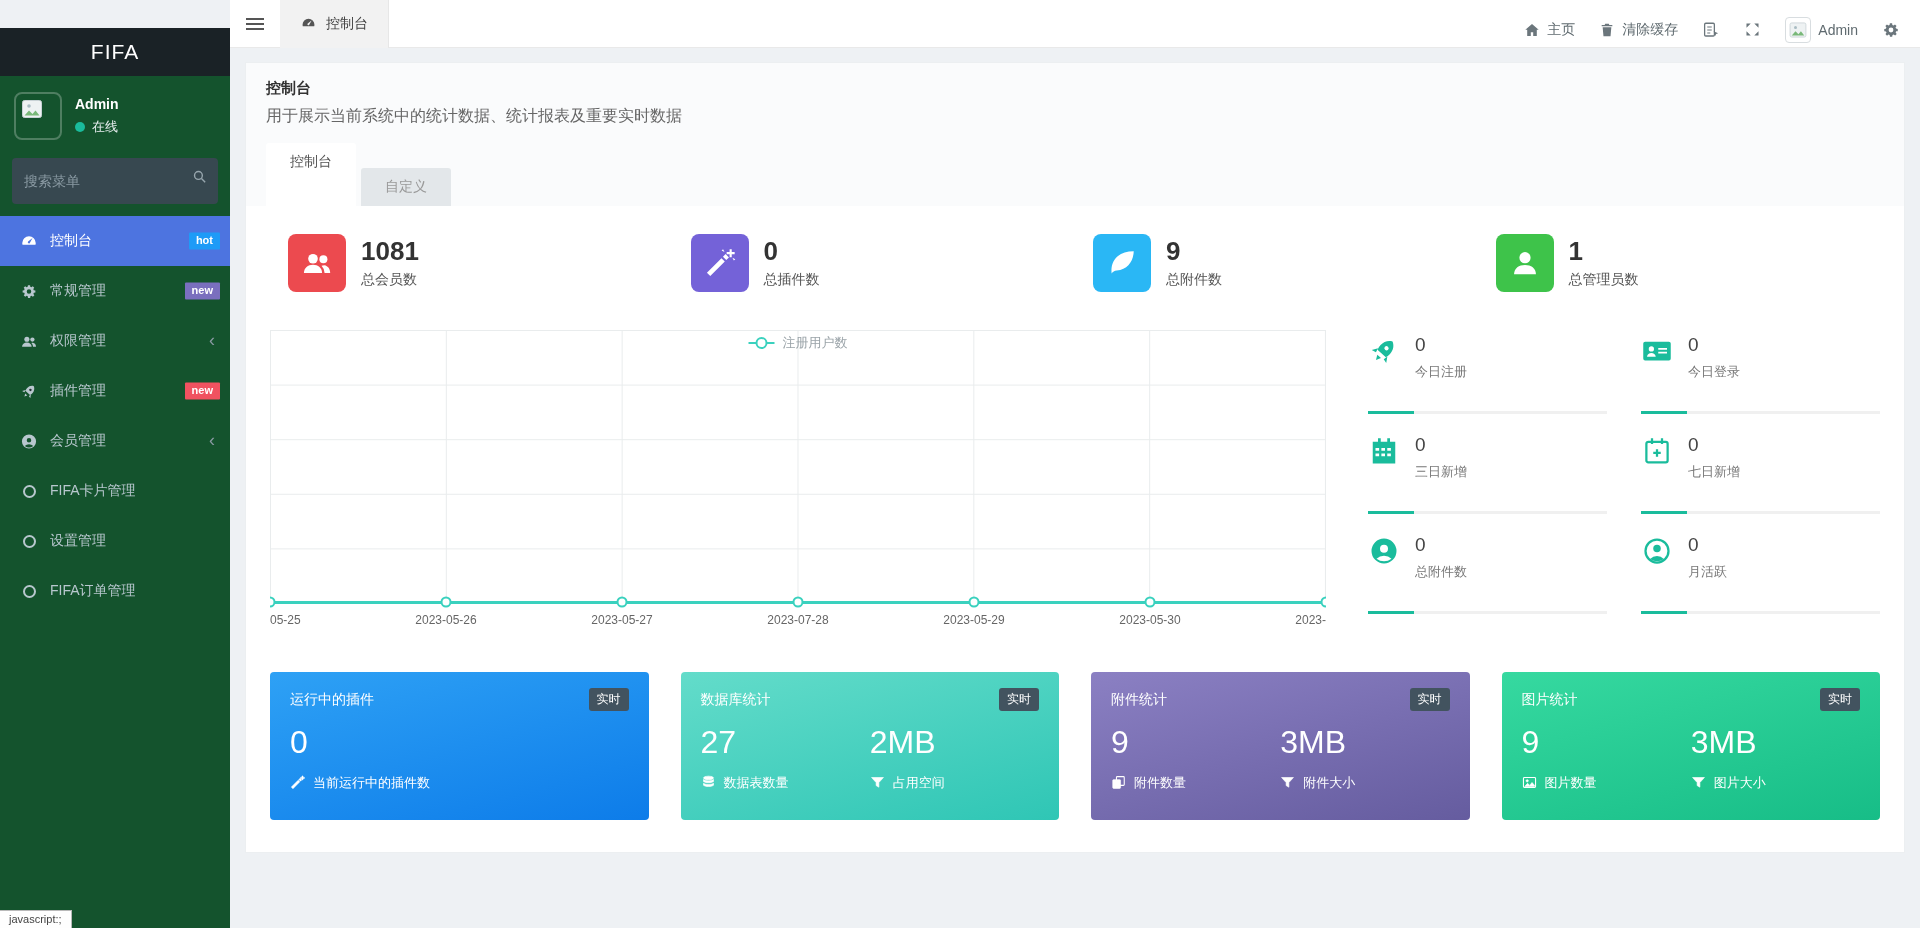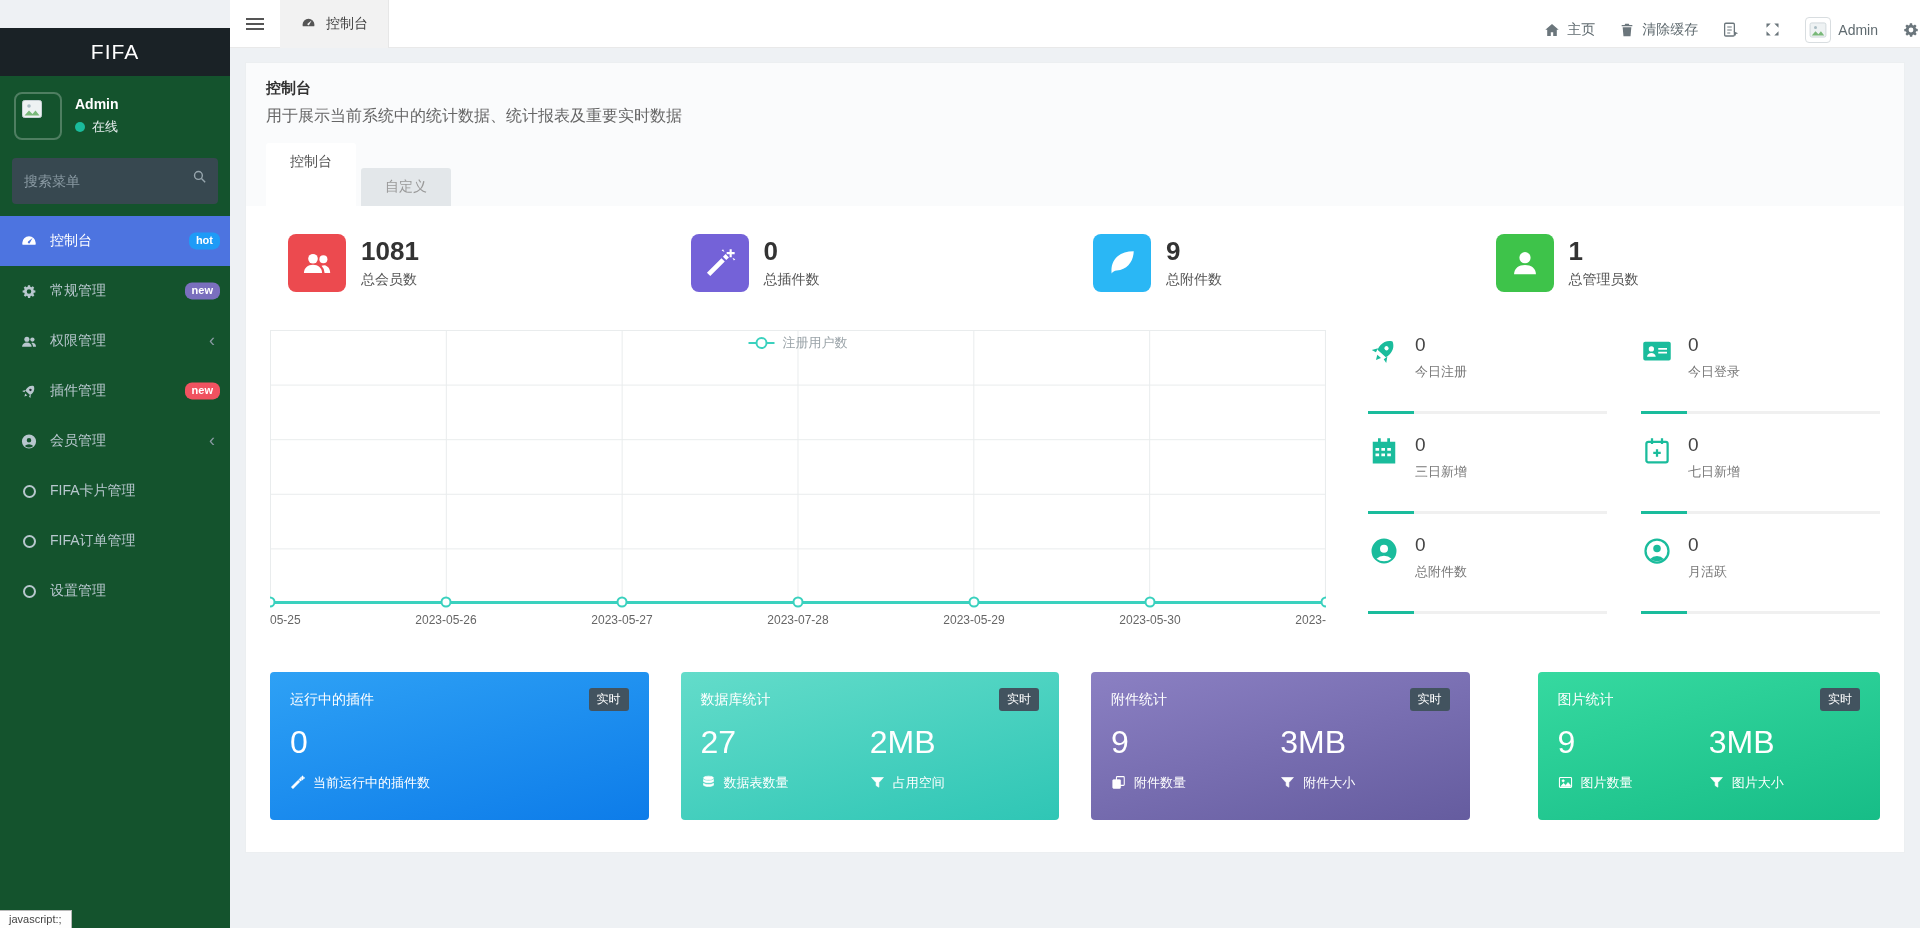--- a/index.html
+++ b/index.html
@@ -24,36 +24,36 @@
   .search-box input { width:100%; height:46px; background:#374850; border:none; border-radius:4px;
     color:#cfd8dc; font-size:14px; padding:0 36px 0 12px; outline:none; font-family:inherit; }
   .search-box input::placeholder { color:#8a9aa3; }
   .search-ic { position:absolute; right:10px; top:10px; width:17px; height:17px; color:#97a6ad; }
   .menu { margin-top:6px; }
   .menu-item { position:relative; height:50px; display:flex; align-items:center; gap:11px;
     padding:0 14px 0 19px; color:#b8c7ce; font-size:14px; cursor:pointer; }
   .menu-item.active { background:#4d74e0; color:#fff; }
   .mi-icon { width:20px; height:17px; color:inherit; flex:none; }
   .mi-badge { position:absolute; right:10px; top:50%; transform:translateY(-50%);
-    color:#fff; font-size:11px; font-weight:bold; padding:2px 7px; border-radius:7px; line-height:1.2; }
+    color:#fff; font-size:11px; font-weight:bold; padding:2px 7px; border-radius:1px; line-height:1.2; }
   .mi-chevron { position:absolute; right:15px; top:50%; transform:translateY(-54%);
     font-size:18px; color:#8a9aa3; line-height:1; }
   .circle-o { width:13px; height:13px; border:2px solid currentColor; border-radius:50%; display:inline-block; }
   .rot45 { transform:rotate(42deg); }
 
   
   .topbar { position:fixed; left:230px; top:0; right:0; height:48px; background:#fff;
     border-bottom:1px solid #e9e9e9; display:flex; align-items:center; z-index:20; }
   .hamburger { width:50px; height:48px; display:flex; flex-direction:column; gap:3px;
     align-items:center; justify-content:center; cursor:pointer; }
   .hamburger i { width:18px; height:2px; background:#555; display:block; }
   .nav-tab { height:48px; display:flex; align-items:center; gap:9px; padding:0 20px;
     background:#f2f2f2; border-right:1px solid #e7e7e7; color:#444; font-size:14px; cursor:pointer; }
   .nav-tab .ic { width:17px; height:15px; color:#555; }
-  .tb-right { margin-left:auto; display:flex; align-items:center; gap:24px; 
+  .tb-right { margin-left:auto; display:flex; align-items:center; gap:24px; padding-right:20px;
     color:#5f6a6f; font-size:14px;margin-top:12px; }
   .tb-item { display:flex; align-items:center; gap:7px; cursor:pointer; }
   .tb-item .ic { width:16px; height:16px; color:#6b767c; }
   .avatar-sm { width:26px; height:26px; border:1px solid #d8dde0; border-radius:4px; padding:2px; }
   .avatar-sm svg { width:100%; height:100%; }
 
   
   .main { position:absolute; left:230px; top:48px; right:0; bottom:0; padding:14px 15px 0; }
   .panel { border-radius:2px; }
   .panel-heading { background:#fafbfc; padding:16px 20px 0; border:1px solid #eceff1; border-bottom:none; }
@@ -204,27 +204,27 @@
     <div class="menu-item">
       <span class="mi-icon ic">
           <span class="circle-o"></span>
         </span>
       <span>FIFA卡片管理</span>
     </div>
     <div class="menu-item">
       <span class="mi-icon ic">
           <span class="circle-o"></span>
         </span>
-      <span>FIFA订单管理</span>
+      <span>设置管理</span>
     </div>
     <div class="menu-item">
       <span class="mi-icon ic">
           <span class="circle-o"></span>
         </span>
-      <span>设置管理</span>
+      <span>FIFA订单管理</span>
     </div>
   </div>
 </div>
 
 <div class="topbar">
   <div class="hamburger">
       <i></i>
       <i></i>
       <i></i>
     </div>
@@ -539,21 +539,21 @@
                   <svg viewBox="0 0 24 24">
                       <path d="M2.5 4h19l-7.3 8.1v7.4l-4.4-2.6v-4.8z"></path>
                     </svg>
                 </span>
                 <span>附件大小</span>
               </div>
             </div>
           </div>
         </div>
 
-        <div class="card" style="background: linear-gradient(165deg, rgb(54, 217, 160), rgb(23, 189, 135)); margin-left: 36px;">
+        <div class="card" style="background: linear-gradient(165deg, rgb(54, 217, 160), rgb(23, 189, 135));">
           <div class="card-head">
             <span class="card-title">图片统计</span>
             <span class="card-badge">实时</span>
           </div>
           <div class="card-cols">
             <div class="ccol">
               <div class="cval">9</div>
               <div class="clabel">
                 <span class="ic">
                   <svg viewBox="0 0 24 24">

